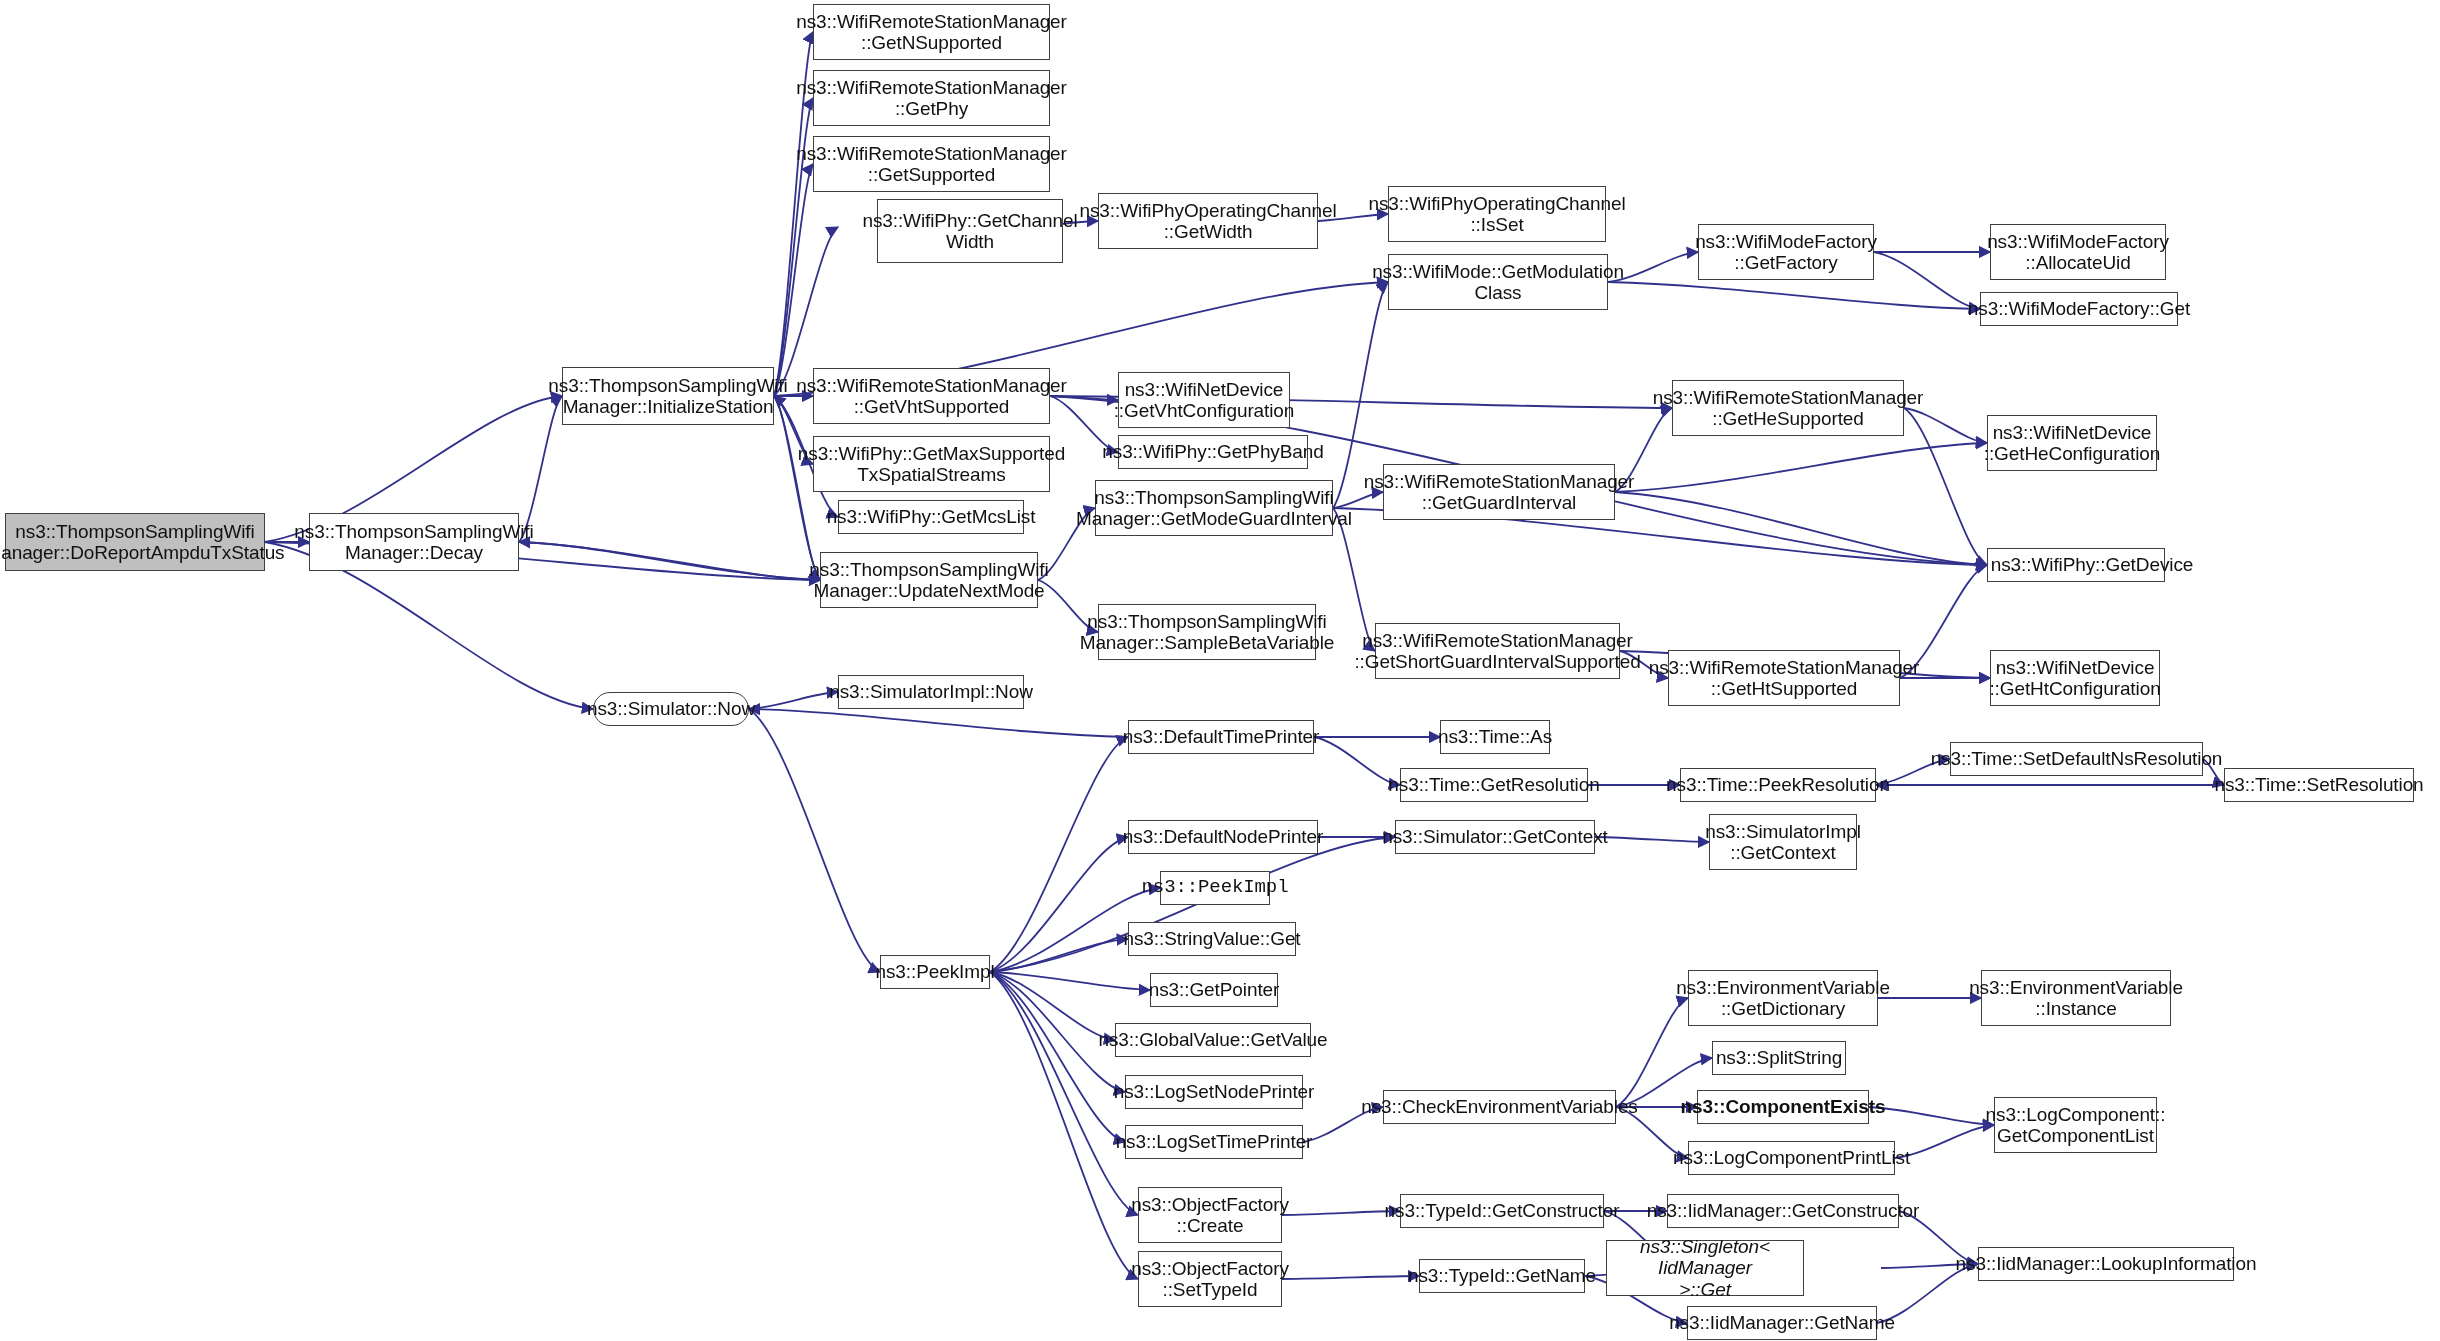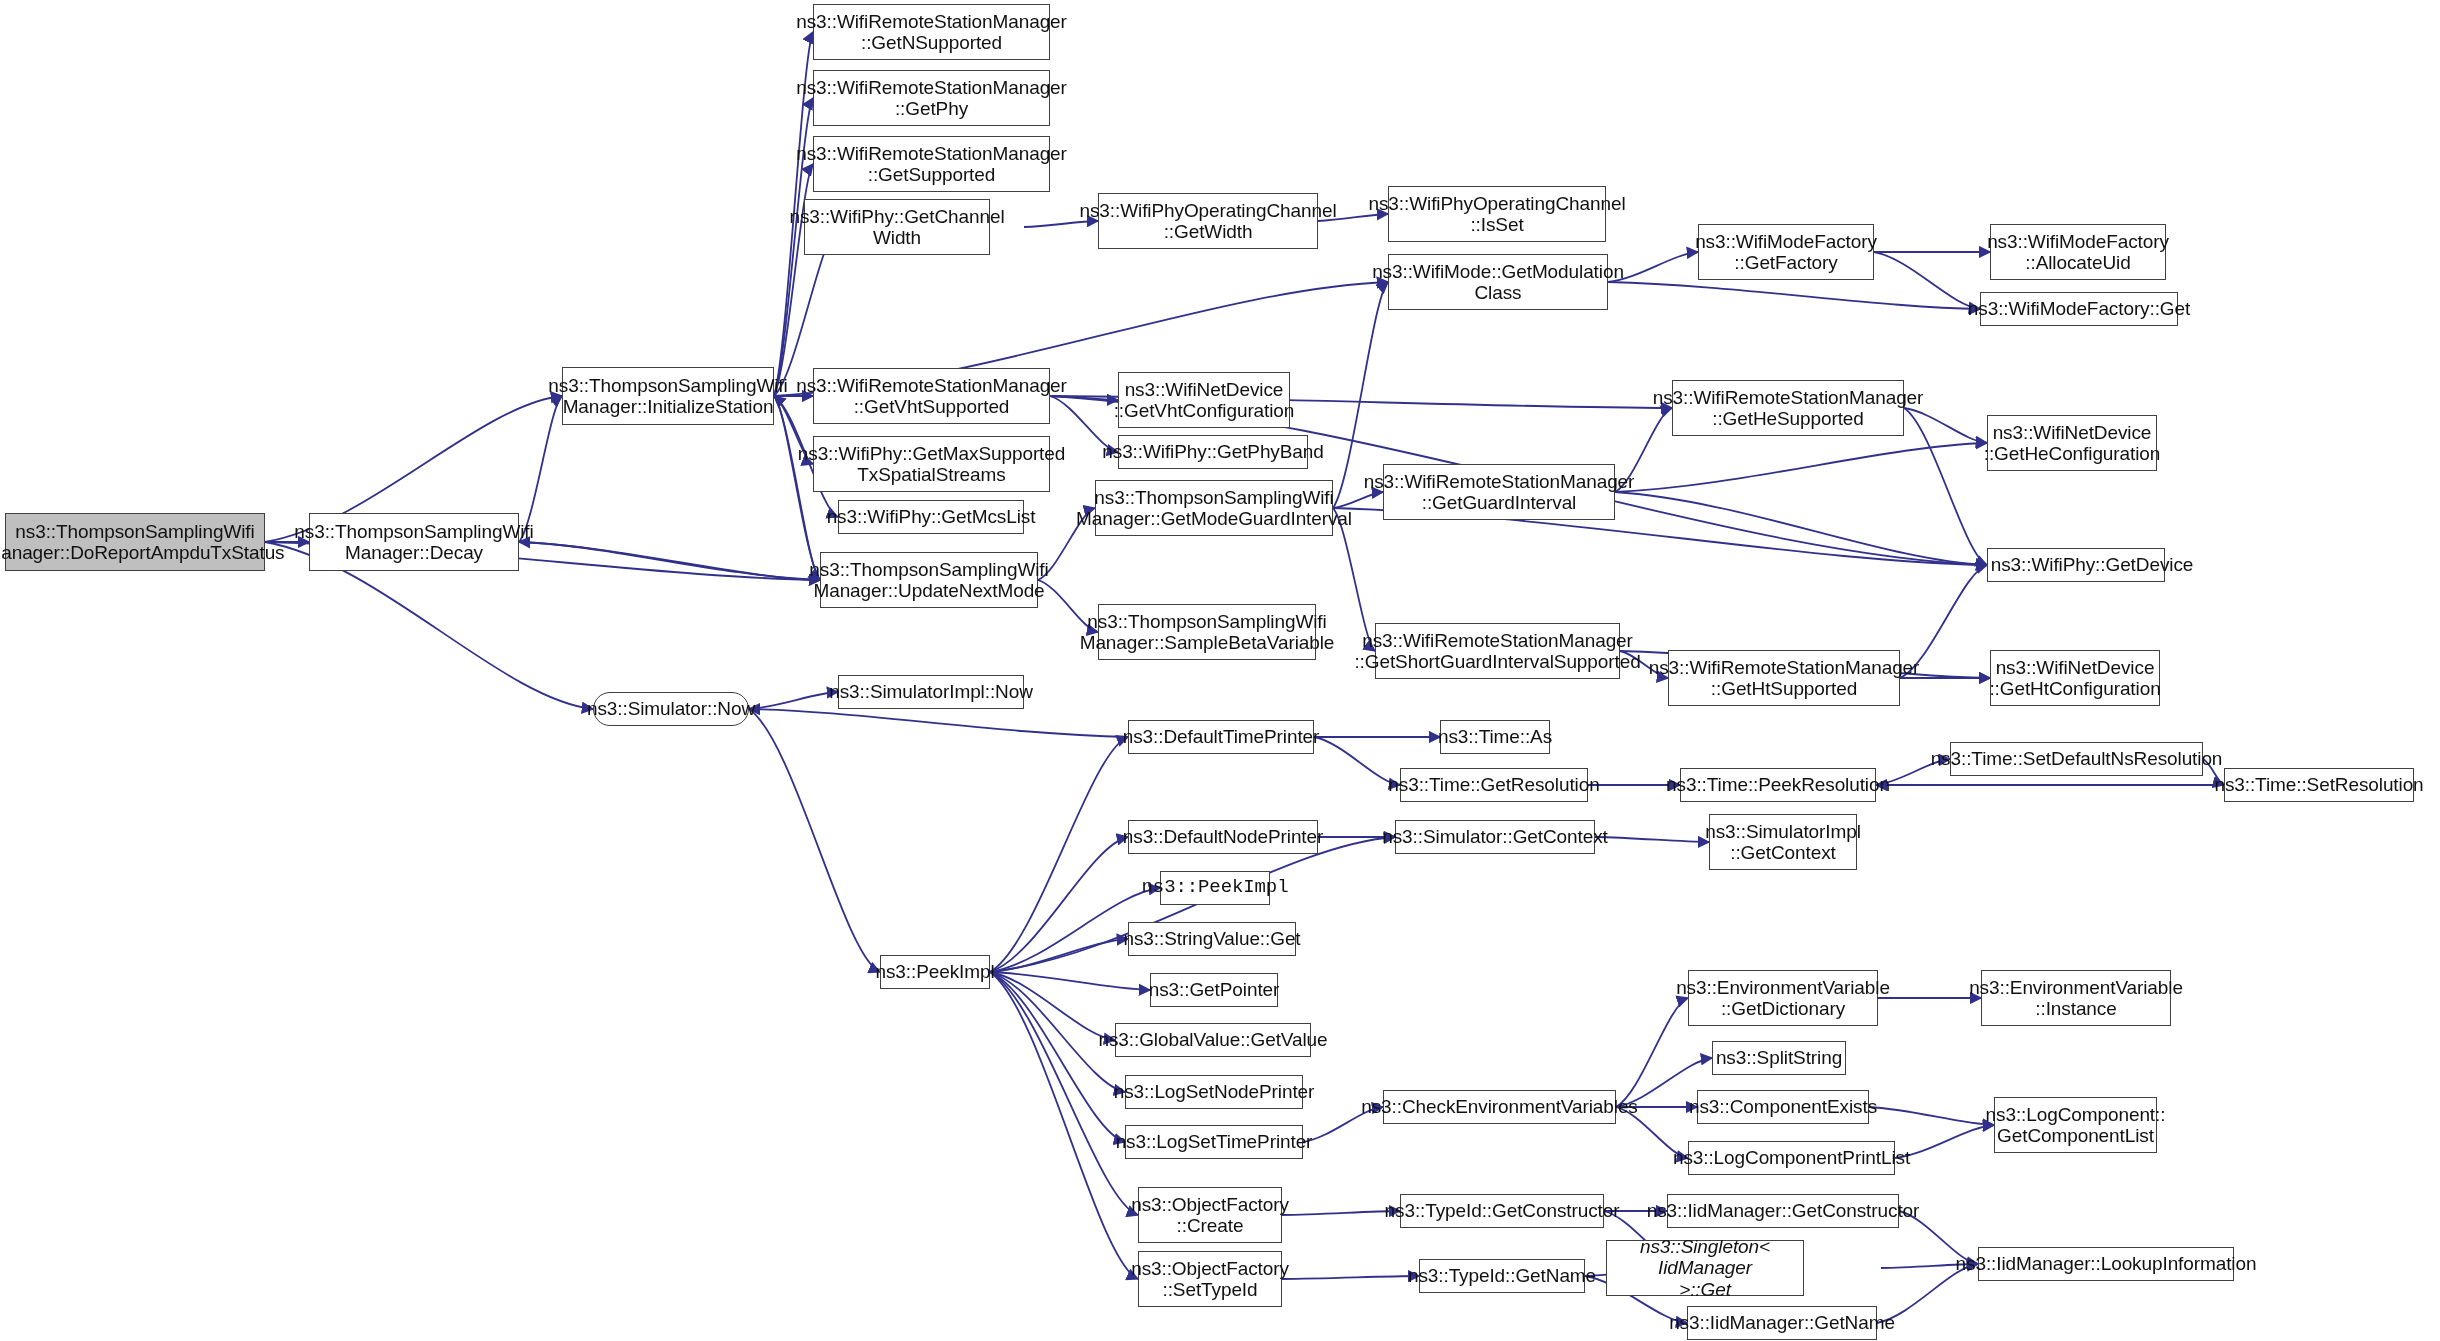--- a/index.html
+++ b/index.html
@@ -140,21 +140,21 @@
       <div class="node" style="left: 309px; top: 513px; width: 210px; height: 58px;">ns3::ThompsonSamplingWifi
 Manager::Decay</div>
       <div class="node" style="left: 562px; top: 367px; width: 212px; height: 58px;">ns3::ThompsonSamplingWifi
 Manager::InitializeStation</div>
       <div class="node" style="left: 813px; top: 4px; width: 237px; height: 56px;">ns3::WifiRemoteStationManager
 ::GetNSupported</div>
       <div class="node" style="left: 813px; top: 70px; width: 237px; height: 56px;">ns3::WifiRemoteStationManager
 ::GetPhy</div>
       <div class="node" style="left: 813px; top: 136px; width: 237px; height: 56px;">ns3::WifiRemoteStationManager
 ::GetSupported</div>
-      <div class="node" style="left: 804px; top: 199px; width: 186px; height: 56px;">ns3::WifiPhy::GetChannel
+      <div class="node" style="left: 877px; top: 199px; width: 186px; height: 64px;">ns3::WifiPhy::GetChannel
 Width</div>
       <div class="node" style="left: 1098px; top: 193px; width: 220px; height: 56px;">ns3::WifiPhyOperatingChannel
 ::GetWidth</div>
       <div class="node" style="left: 1388px; top: 186px; width: 218px; height: 56px;">ns3::WifiPhyOperatingChannel
 ::IsSet</div>
       <div class="node" style="left: 1388px; top: 254px; width: 220px; height: 56px;">ns3::WifiMode::GetModulation
 Class</div>
       <div class="node" style="left: 1698px; top: 224px; width: 176px; height: 56px;">ns3::WifiModeFactory
 ::GetFactory</div>
       <div class="node" style="left: 1990px; top: 224px; width: 176px; height: 56px;">ns3::WifiModeFactory
@@ -205,21 +205,21 @@
       <div class="node" style="left: 1115px; top: 1023px; width: 196px; height: 34px;">ns3::GlobalValue::GetValue</div>
       <div class="node" style="left: 1125px; top: 1075px; width: 178px; height: 34px;">ns3::LogSetNodePrinter</div>
       <div class="node" style="left: 1125px; top: 1125px; width: 178px; height: 34px;">ns3::LogSetTimePrinter</div>
       <div class="node" style="left: 880px; top: 955px; width: 110px; height: 34px;">ns3::PeekImpl</div>
       <div class="node" style="left: 1383px; top: 1090px; width: 233px; height: 34px;">ns3::CheckEnvironmentVariables</div>
       <div class="node" style="left: 1688px; top: 970px; width: 190px; height: 56px;">ns3::EnvironmentVariable
 ::GetDictionary</div>
       <div class="node" style="left: 1981px; top: 970px; width: 190px; height: 56px;">ns3::EnvironmentVariable
 ::Instance</div>
       <div class="node" style="left: 1712px; top: 1041px; width: 134px; height: 34px;">ns3::SplitString</div>
-      <div class="node" style="left: 1697px; top: 1090px; width: 172px; height: 34px;">ns3::ComponentExists</div>
+      <div class="node" style="left: 1697px; top: 1090px; width: 172px; height: 34px; font-weight: bold;">ns3::ComponentExists</div>
       <div class="node" style="left: 1688px; top: 1141px; width: 207px; height: 34px;">ns3::LogComponentPrintList</div>
       <div class="node" style="left: 1994px; top: 1097px; width: 163px; height: 56px;">ns3::LogComponent::
 GetComponentList</div>
       <div class="node" style="left: 1138px; top: 1187px; width: 144px; height: 56px;">ns3::ObjectFactory
 ::Create</div>
       <div class="node" style="left: 1138px; top: 1251px; width: 144px; height: 56px;">ns3::ObjectFactory
 ::SetTypeId</div>
       <div class="node" style="left: 1400px; top: 1194px; width: 204px; height: 34px;">ns3::TypeId::GetConstructor</div>
       <div class="node" style="left: 1419px; top: 1259px; width: 166px; height: 34px;">ns3::TypeId::GetName</div>
       <div class="node" style="left: 1667px; top: 1194px; width: 232px; height: 34px;">ns3::IidManager::GetConstructor</div>

